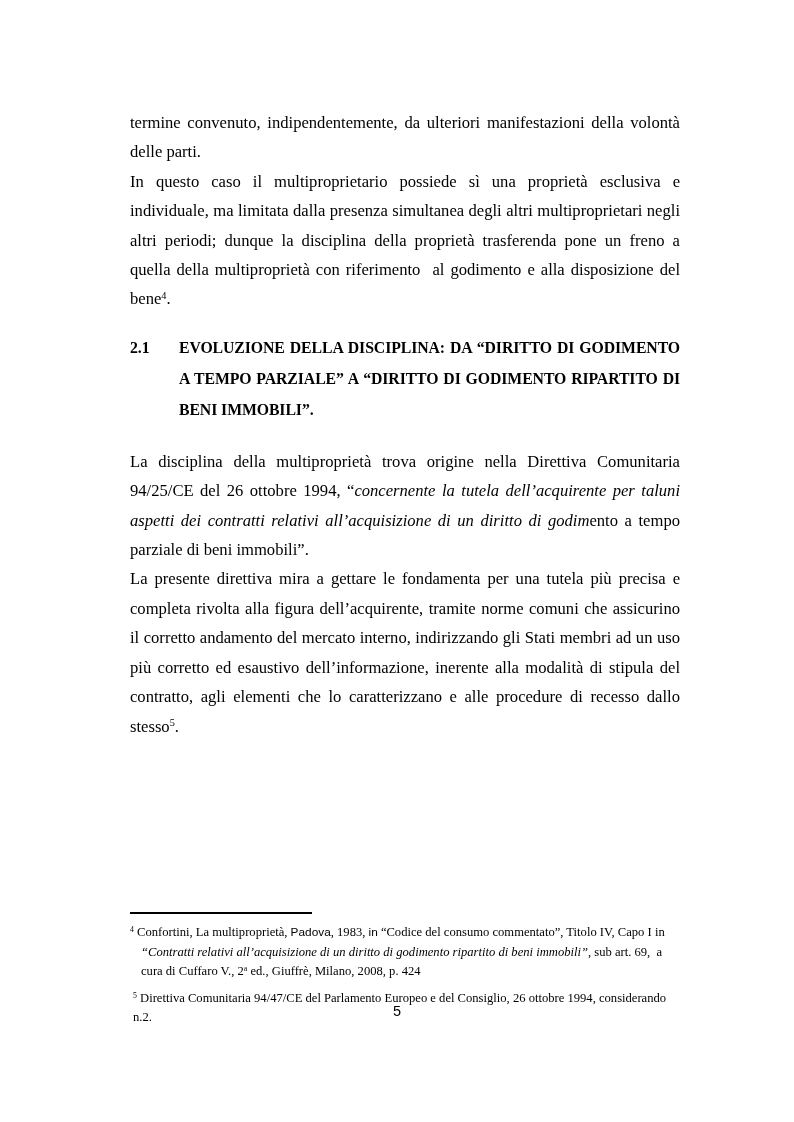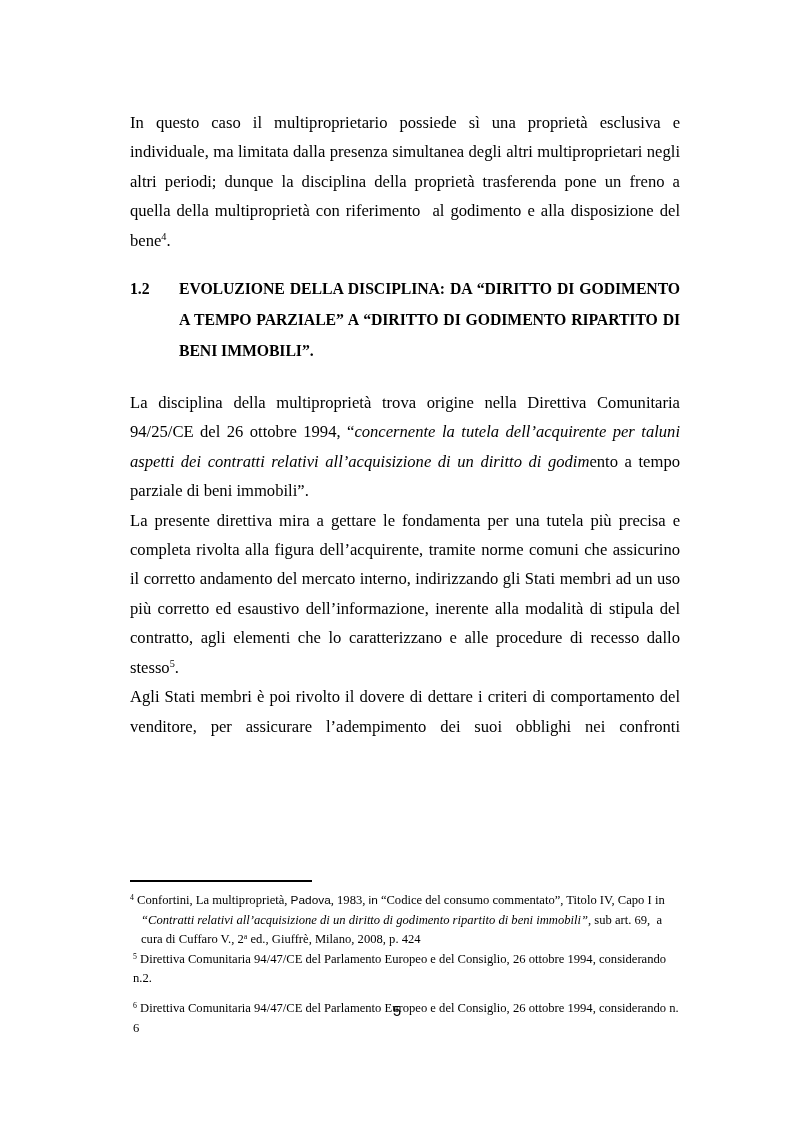--- a/index.html
+++ b/index.html
@@ -42,73 +42,72 @@
   sup.fnref, sup.supa {
     font-size: 0.62em;
     line-height: 0;
     vertical-align: baseline;
     position: relative;
     top: -0.55em;
   }
   .footnotes {
     position: absolute;
     left: 130px;
-    top: 880px;
+    top: 912px;
     width: 556px;
     font-size: 12.6px;
     line-height: 19.6px;
   }
   .fn-sep {
     width: 182px;
     height: 0;
     border-top: 2px solid #000000;
     margin: 0 0 9px 0;
   }
   .fn { margin: 0; text-align: left; }
   .fn-hang { padding-left: 11px; text-indent: -11px; }
-  .fn-5 { margin-top: 0; padding-left: 3px; }
+  .fn-5 { margin-top: 7px; padding-left: 3px; }
   .fn-6 { margin-top: 10px; padding-left: 3px; }
   .page-number {
     position: absolute;
     left: 0;
     right: 0;
     top: 1003px;
     text-align: center;
     font-family: "Liberation Sans", sans-serif;
     font-size: 14.5px;
   }
 </style>
 </head>
 <body>
 
 <div class="page">
 
   <div class="content">
 
+    <p class="para"><span>termine convenuto, indipendentemente, da ulteriori manifestazioni della volontà delle parti.</span></p>
 
     <p class="para"><span>In questo caso il multiproprietario possiede sì una proprietà esclusiva e individuale, ma limitata dalla presenza simultanea degli altri multiproprietari negli altri periodi; dunque la disciplina della proprietà trasferenda pone un freno a quella della multiproprietà con riferimento&nbsp; al godimento e alla disposizione del bene</span><sup class="fnref">4</sup><span>.</span></p>
 
     <div class="heading">
-      <span class="heading-num">1.2</span><span>EVOLUZIONE DELLA DISCIPLINA: DA “DIRITTO DI GODIMENTO A TEMPO PARZIALE” A “DIRITTO DI GODIMENTO RIPARTITO DI BENI IMMOBILI”.</span>
+      <span class="heading-num">2.1</span><span>EVOLUZIONE DELLA DISCIPLINA: DA “DIRITTO DI GODIMENTO A TEMPO PARZIALE” A “DIRITTO DI GODIMENTO RIPARTITO DI BENI IMMOBILI”.</span>
     </div>
 
     <p class="para"><span>La disciplina della multiproprietà trova origine nella Direttiva Comunitaria 94/25/CE del 26 ottobre 1994, “</span><span class="italic">concernente la tutela dell’acquirente per taluni aspetti dei contratti relativi all’acquisizione di un diritto di godim</span><span>ento a tempo parziale di beni immobili”.</span></p>
 
     <p class="para"><span>La presente direttiva mira a gettare le fondamenta per una tutela più precisa e completa rivolta alla figura dell’acquirente, tramite norme comuni che assicurino il corretto andamento del mercato interno, indirizzando gli Stati membri ad un uso più corretto ed esaustivo dell’informazione, inerente alla modalità di stipula del contratto, agli elementi che lo caratterizzano e alle procedure di recesso dallo stesso</span><sup class="fnref">5</sup><span>.</span></p>
 
 
-    <p class="para force-last"><span>Agli Stati membri è poi rivolto il dovere di dettare i criteri di comportamento del venditore, per assicurare l’adempimento dei suoi obblighi nei confronti</span></p>
 
   </div>
 
   <div class="footnotes">
     <div class="fn-sep"></div>
 
     <p class="fn fn-hang"><sup class="fnref">4</sup> <span>Confortini, La multiproprietà, </span><span class="altfont">Padova</span><span>, 1983, </span><span class="altfont">in</span><span> “Codice del consumo commentato”, Titolo IV, Capo I in </span><span class="italic">“Contratti relativi all’acquisizione di un diritto di godimento ripartito di beni immobili”</span><span>, sub art. 69,&nbsp; a cura di Cuffaro V., 2</span><sup class="supa">a</sup><span> ed., Giuffrè, Milano, 2008, p. 424</span></p>
 
     <p class="fn fn-5"><sup class="fnref">5</sup><span> Direttiva Comunitaria 94/47/CE del Parlamento Europeo e del Consiglio, 26 ottobre 1994, considerando n.2.</span></p>
 
-    <p class="fn fn-6"><sup class="fnref">6</sup><span> Direttiva Comunitaria 94/47/CE del Parlamento Europeo e del Consiglio, 26 ottobre 1994, considerando n. 6</span></p>
   </div>
 
   <div class="page-number">5</div>
 
 </div>
 
 </body></html>

